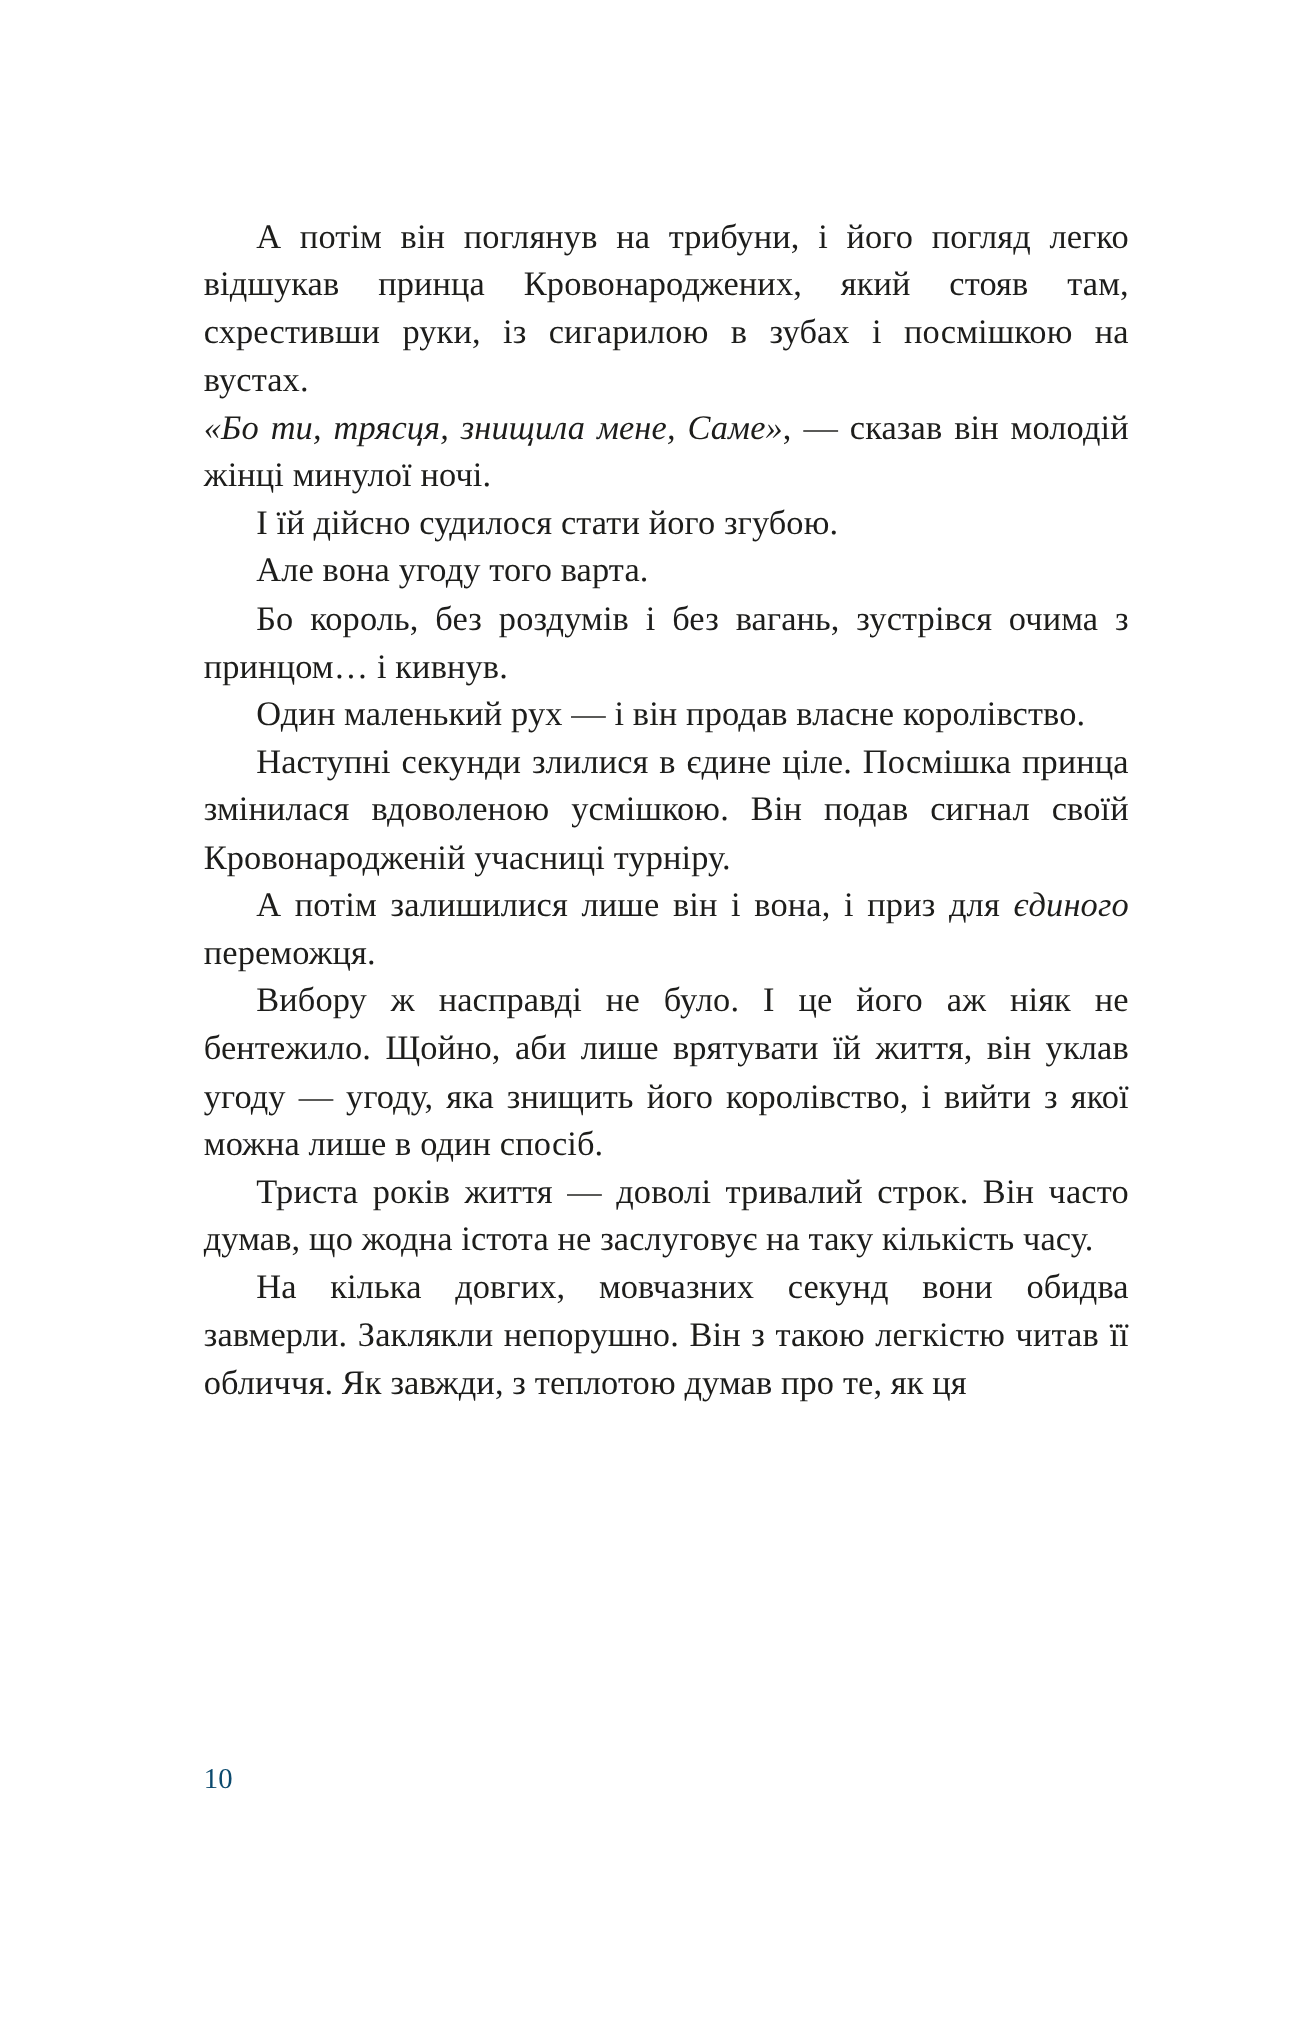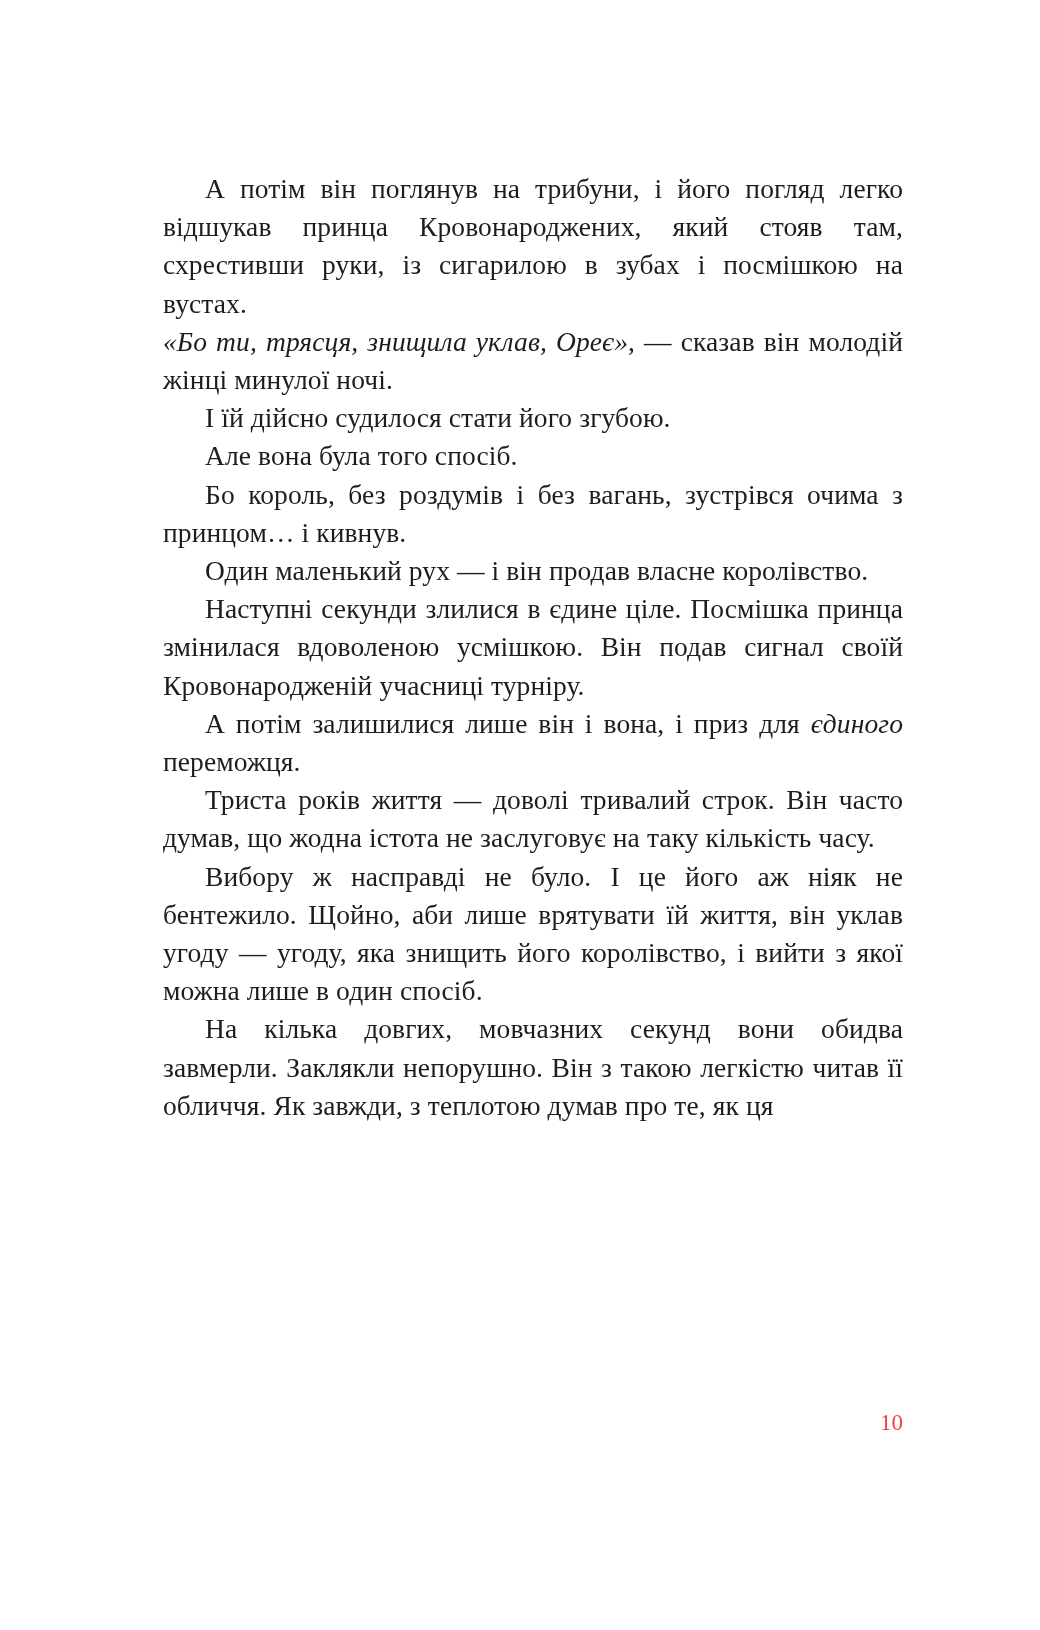--- a/index.html
+++ b/index.html
@@ -39,37 +39,37 @@
     text-indent: 0;
   }
   .text-block em {
     font-style: italic;
   }
   .page-number {
     position: absolute;
     left: 163px;
     top: 1408px;
     width: 740px;
-    text-align: right;
+    text-align: left;
     font-size: 23px;
     line-height: 30px;
-    color: #ef4444;
+    color: #0c4a6e;
   }
 </style>
 </head>
 <body>
 
 <div class="page">
   <div class="text-block" id="text-block">
       <p><span>А потім він поглянув на трибуни, і його погляд легко відшукав принца Кровонароджених, який стояв там, схрестивши руки, із сигарилою в зубах і посмішкою на вустах.</span></p>
-      <p class="no-indent"><em>«Бо ти, трясця, знищила уклав, Ореє»</em><span>, — сказав він молодій жінці минулої ночі.</span></p>
+      <p class="no-indent"><em>«Бо ти, трясця, знищила мене, Саме»</em><span>, — сказав він молодій жінці минулої ночі.</span></p>
       <p><span>І їй дійсно судилося стати його згубою.</span></p>
-      <p><span>Але вона була того спосіб.</span></p>
+      <p><span>Але вона угоду того варта.</span></p>
       <p><span>Бо король, без роздумів і без вагань, зустрівся очима з принцом… і кивнув.</span></p>
       <p><span>Один маленький рух — і він продав власне королівство.</span></p>
       <p><span>Наступні секунди злилися в єдине ціле. Посмішка принца змінилася вдоволеною усмішкою. Він подав сигнал своїй Кровонародженій учасниці турніру.</span></p>
       <p><span>А потім залишилися лише він і вона, і приз для </span><em>єдиного</em><span> переможця.</span></p>
+      <p><span>Вибору ж насправді не було. І це його аж ніяк не бентежило. Щойно, аби лише врятувати їй життя, він уклав угоду — угоду, яка знищить його королівство, і вийти з якої можна лише в один спосіб.</span></p>
       <p><span>Триста років життя — доволі тривалий строк. Він часто думав, що жодна істота не заслуговує на таку кількість часу.</span></p>
-      <p><span>Вибору ж насправді не було. І це його аж ніяк не бентежило. Щойно, аби лише врятувати їй життя, він уклав угоду — угоду, яка знищить його королівство, і вийти з якої можна лише в один спосіб.</span></p>
       <p><span>На кілька довгих, мовчазних секунд вони обидва завмерли. Заклякли непорушно. Він з такою легкістю читав її обличчя. Як завжди, з теплотою думав про те, як ця</span></p>
     </div>
   <div class="page-number">10</div>
 </div>
 
 </body></html>

